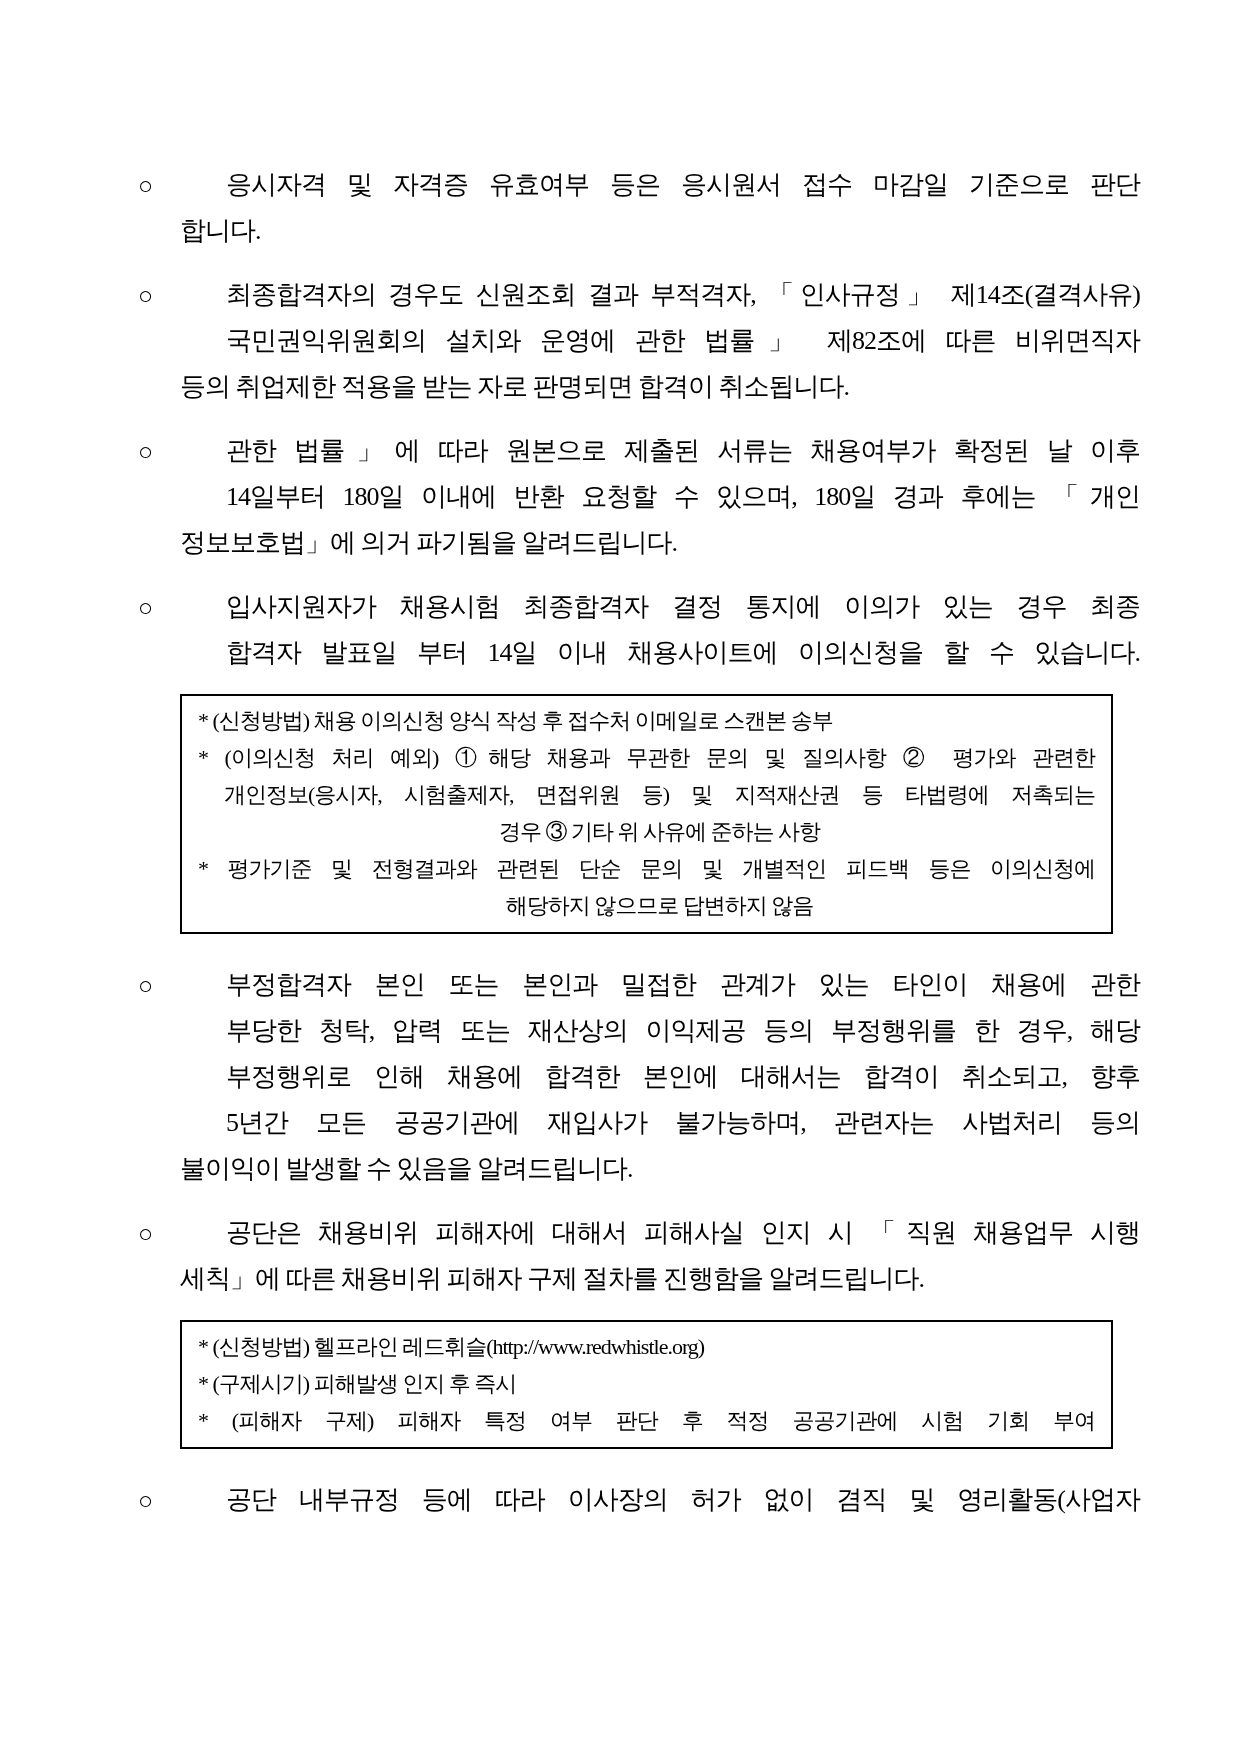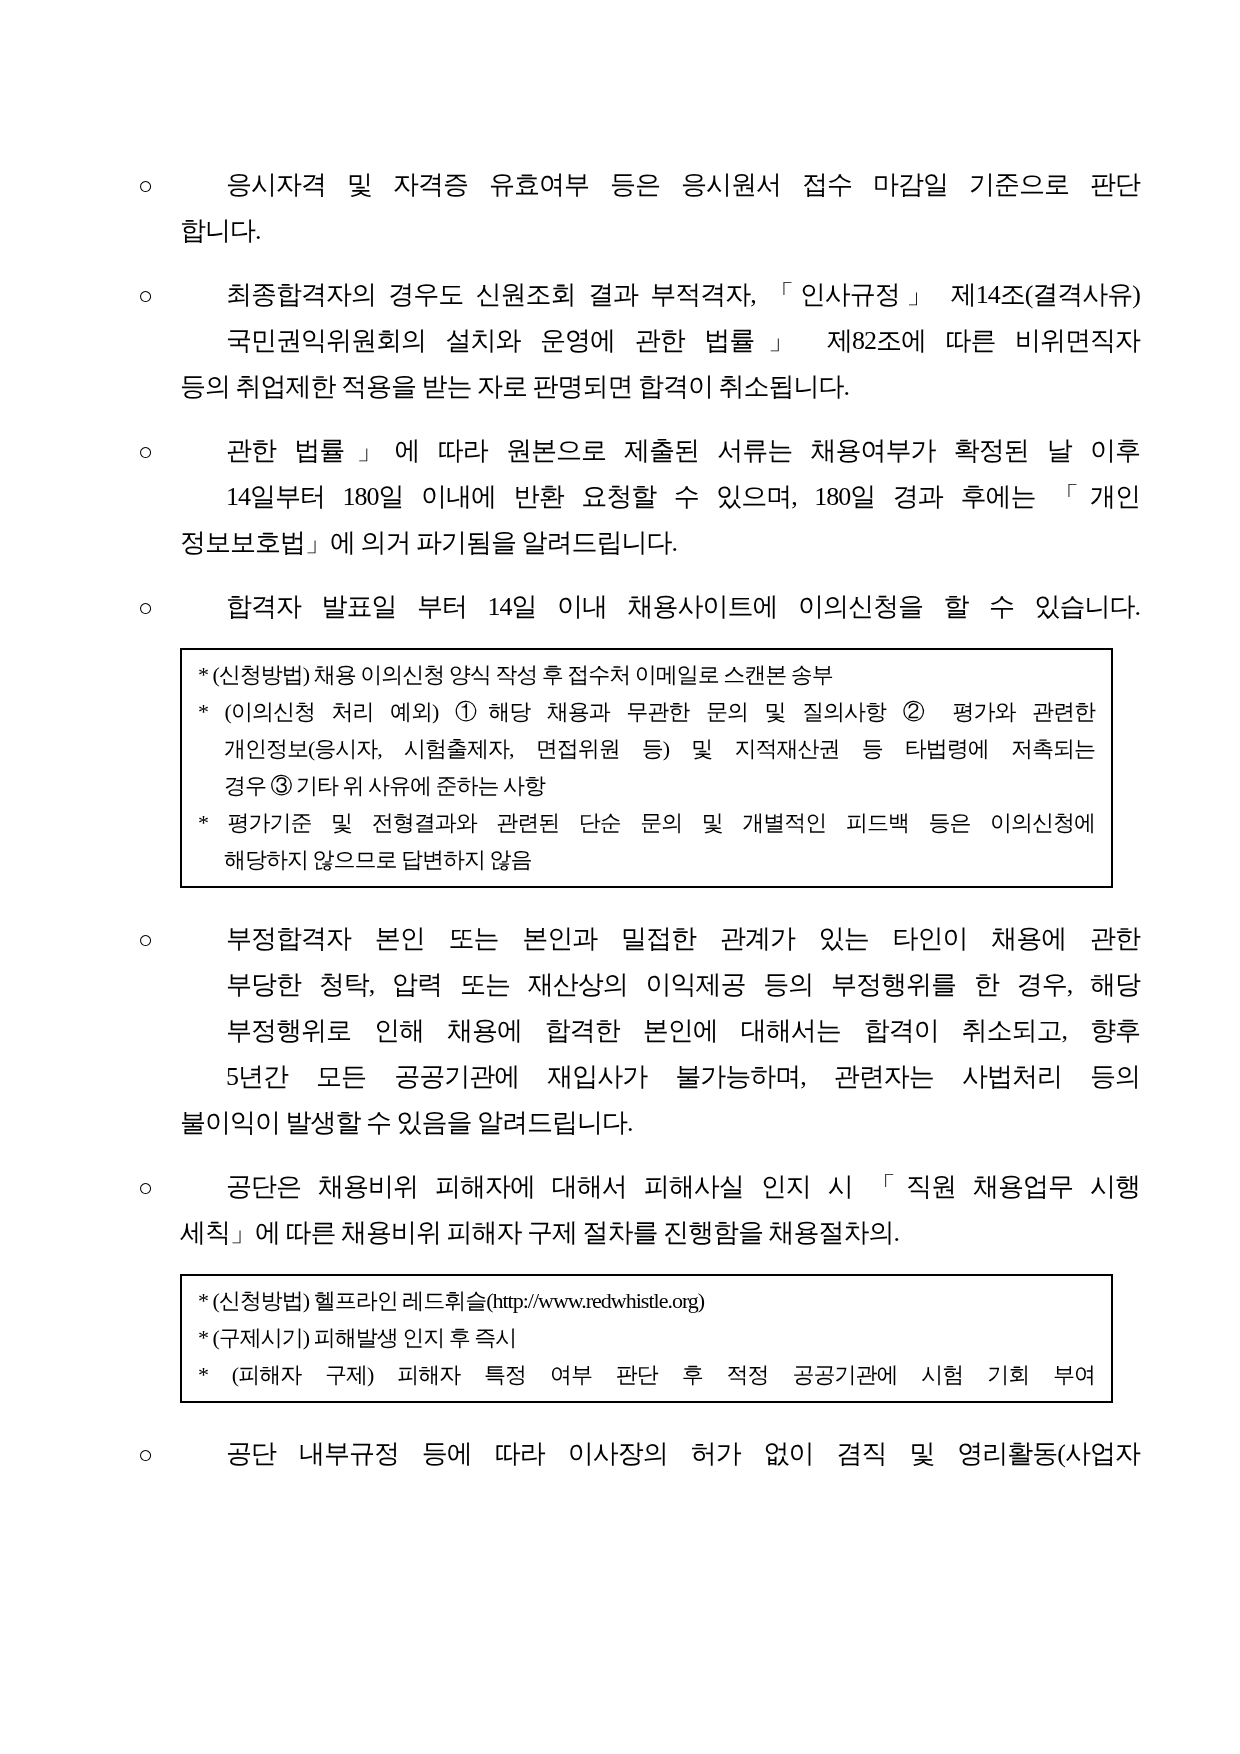--- a/index.html
+++ b/index.html
@@ -49,21 +49,21 @@
     font-size: 22px;
     letter-spacing: -1px;
     line-height: 37px;
     word-break: keep-all;
   }
   .bln { min-height: 37px; }
   .bln.j {
     text-align: justify;
     text-align-last: justify;
   }
-  .bln.cont { padding-left: 26px; }
+  .bln.cont { padding-left: 26px; text-align: center; }
 </style>
 </head>
 <body>
 
 <div class="doc">
 
   <div class="para">
     <span class="bullet-mark">○</span>
     <div class="ln j">응시자격 및 자격증 유효여부 등은 응시원서 접수 마감일 기준으로 판단</div>
     <div class="ln">합니다.</div>
@@ -78,20 +78,21 @@
 
   <div class="para">
     <span class="bullet-mark">○</span>
     <div class="ln j">관한 법률」에 따라 원본으로 제출된 서류는 채용여부가 확정된 날 이후</div>
     <div class="ln j">14일부터 180일 이내에 반환 요청할 수 있으며, 180일 경과 후에는 「개인</div>
     <div class="ln">정보보호법」에 의거 파기됨을 알려드립니다.</div>
   </div>
 
   <div class="para">
     <span class="bullet-mark">○</span>
+    <div class="ln j">입사지원자가 채용시험 최종합격자 결정 통지에 이의가 있는 경우 최종</div>
     <div class="ln j">합격자 발표일 부터 14일 이내 채용사이트에 이의신청을 할 수 있습니다.</div>
   </div>
 
   <div class="note-box">
     <div class="bln">* (신청방법) 채용 이의신청 양식 작성 후 접수처 이메일로 스캔본 송부</div>
     <div class="bln j">* (이의신청 처리 예외) ①해당 채용과 무관한 문의 및 질의사항 ② 평가와 관련한</div>
     <div class="bln j cont">개인정보(응시자, 시험출제자, 면접위원 등) 및 지적재산권 등 타법령에 저촉되는</div>
     <div class="bln cont">경우 ③ 기타 위 사유에 준하는 사항</div>
     <div class="bln j">* 평가기준 및 전형결과와 관련된 단순 문의 및 개별적인 피드백 등은 이의신청에</div>
     <div class="bln cont">해당하지 않으므로 답변하지 않음</div>
@@ -102,21 +103,21 @@
     <div class="ln j">부정합격자 본인 또는 본인과 밀접한 관계가 있는 타인이 채용에 관한</div>
     <div class="ln j">부당한 청탁, 압력 또는 재산상의 이익제공 등의 부정행위를 한 경우, 해당</div>
     <div class="ln j">부정행위로 인해 채용에 합격한 본인에 대해서는 합격이 취소되고, 향후</div>
     <div class="ln j">5년간 모든 공공기관에 재입사가 불가능하며, 관련자는 사법처리 등의</div>
     <div class="ln">불이익이 발생할 수 있음을 알려드립니다.</div>
   </div>
 
   <div class="para">
     <span class="bullet-mark">○</span>
     <div class="ln j">공단은 채용비위 피해자에 대해서 피해사실 인지 시 「직원 채용업무 시행</div>
-    <div class="ln">세칙」에 따른 채용비위 피해자 구제 절차를 진행함을 채용절차의.</div>
+    <div class="ln">세칙」에 따른 채용비위 피해자 구제 절차를 진행함을 알려드립니다.</div>
   </div>
 
   <div class="note-box">
     <div class="bln">* (신청방법) 헬프라인 레드휘슬(http://www.redwhistle.org)</div>
     <div class="bln">* (구제시기) 피해발생 인지 후 즉시</div>
     <div class="bln j">* (피해자 구제) 피해자 특정 여부 판단 후 적정 공공기관에 시험 기회 부여</div>
   </div>
 
   <div class="para">
     <span class="bullet-mark">○</span>

